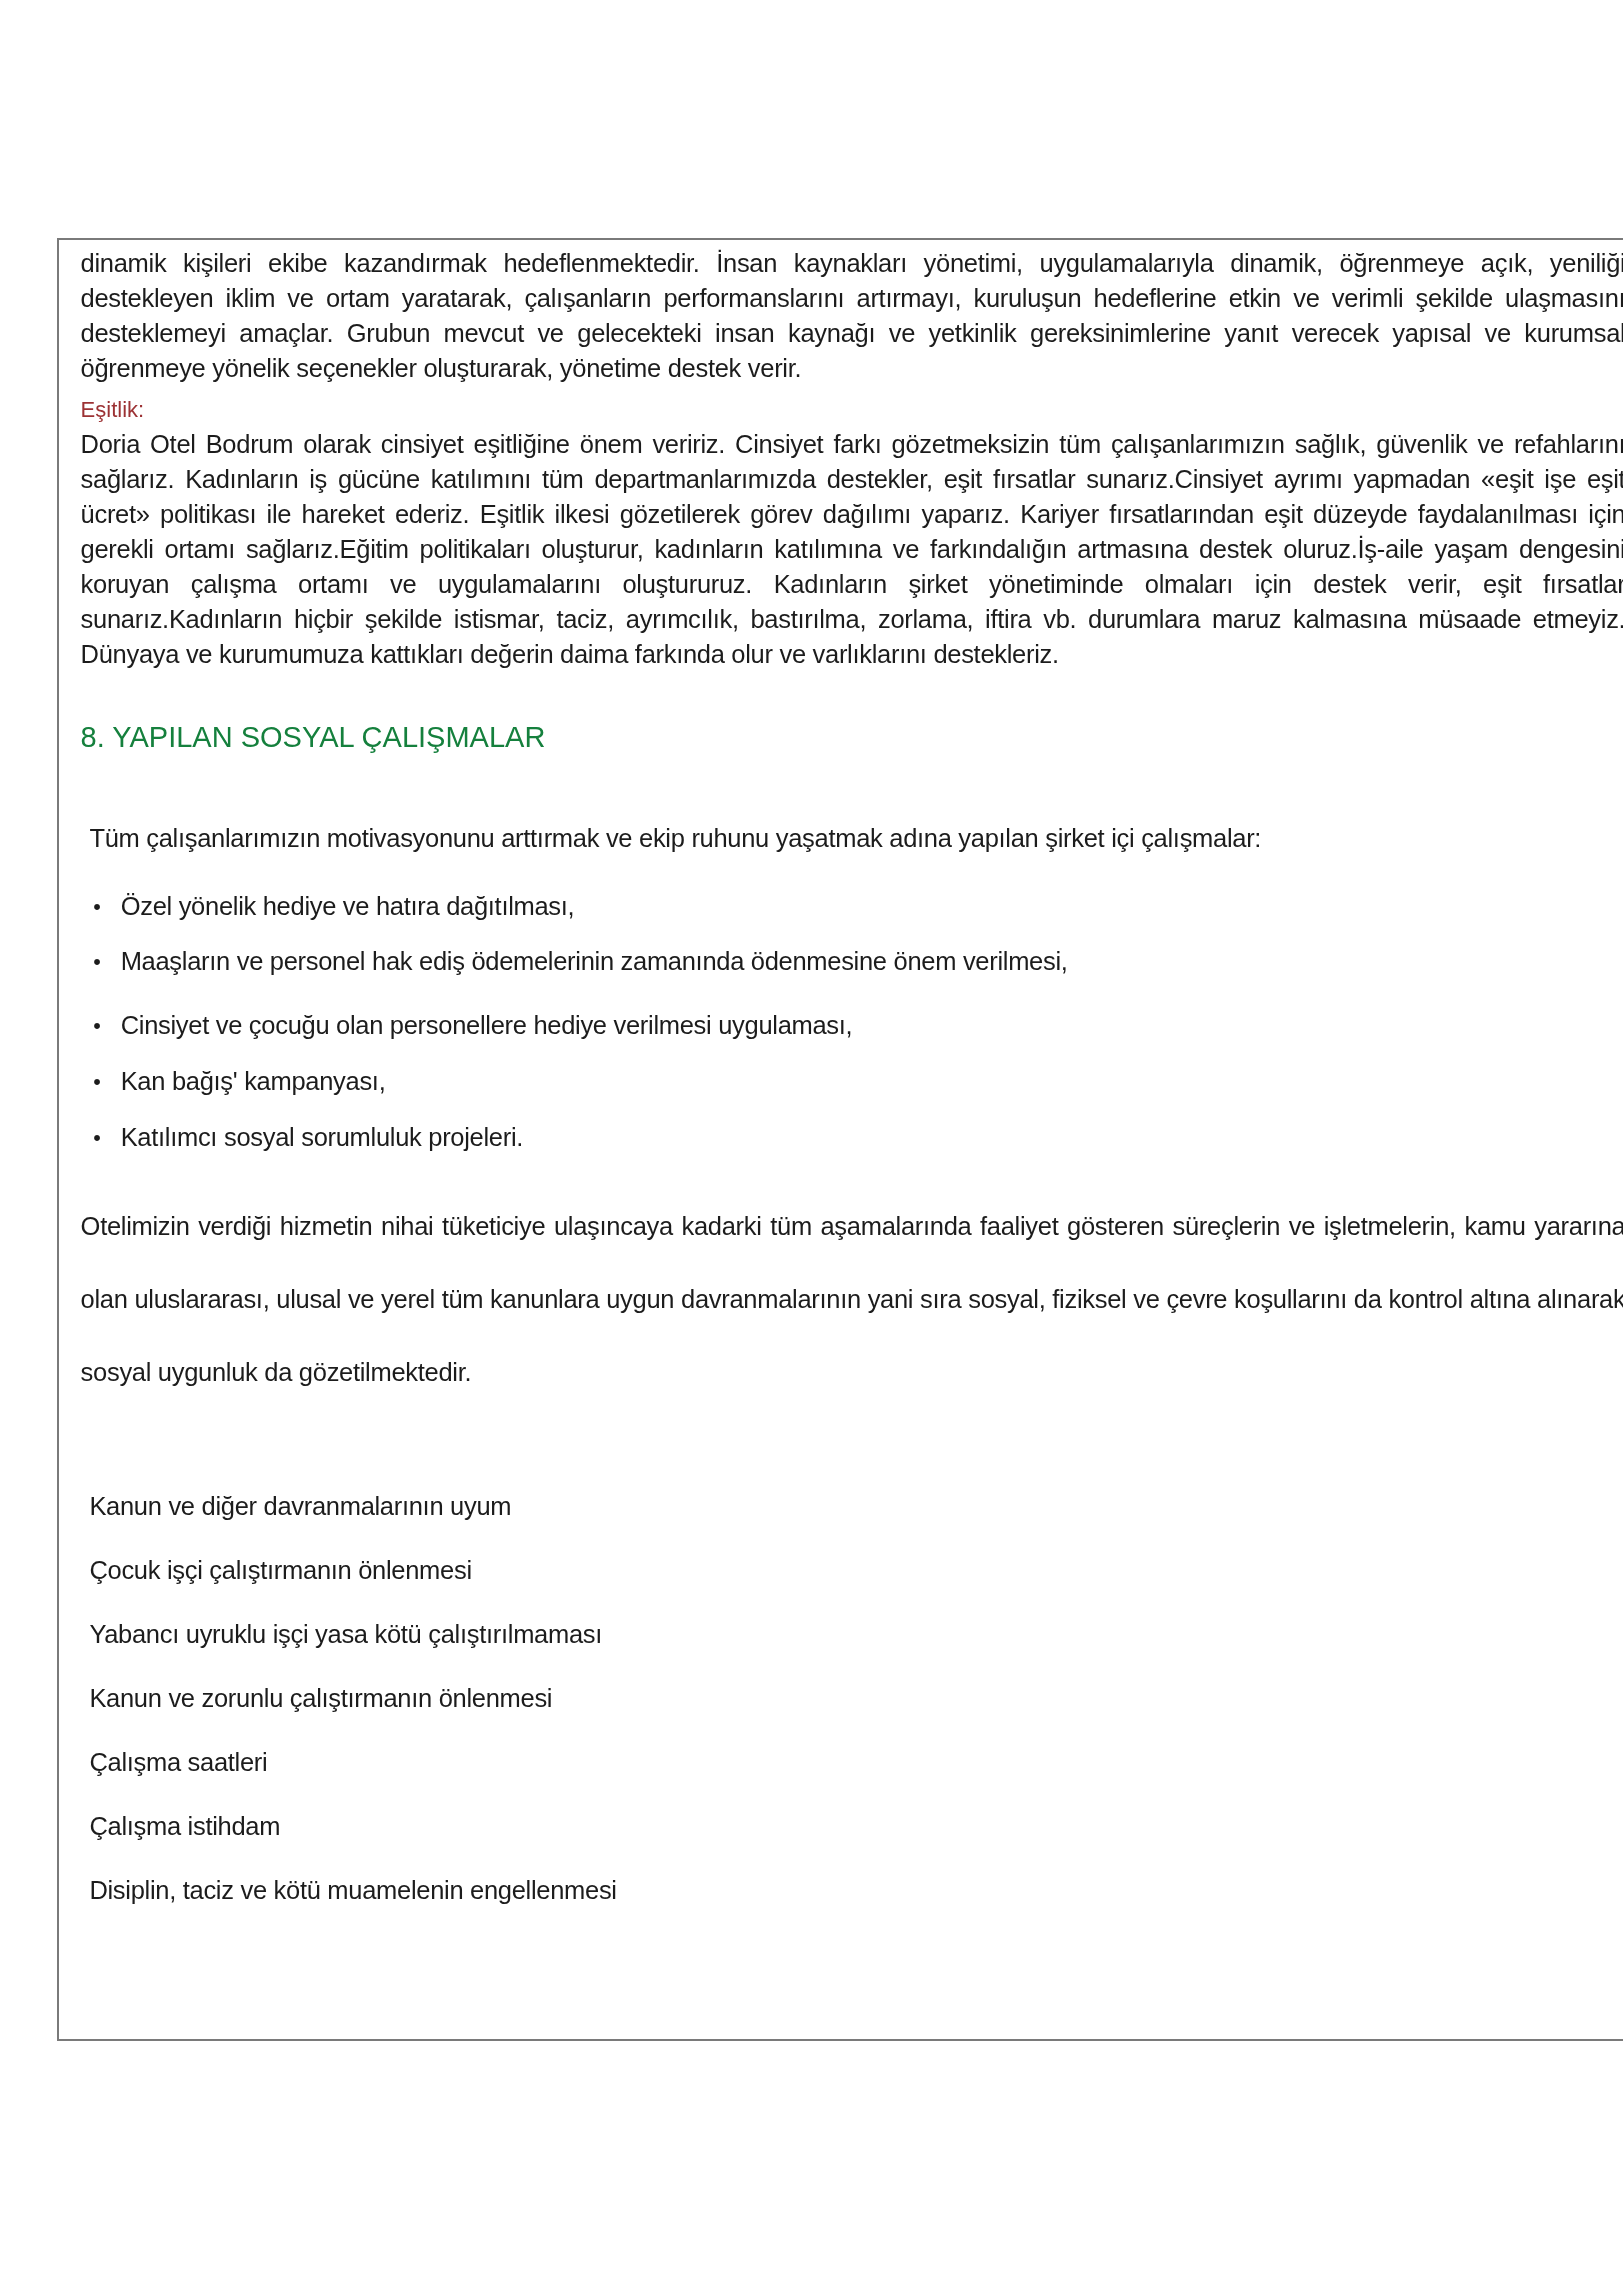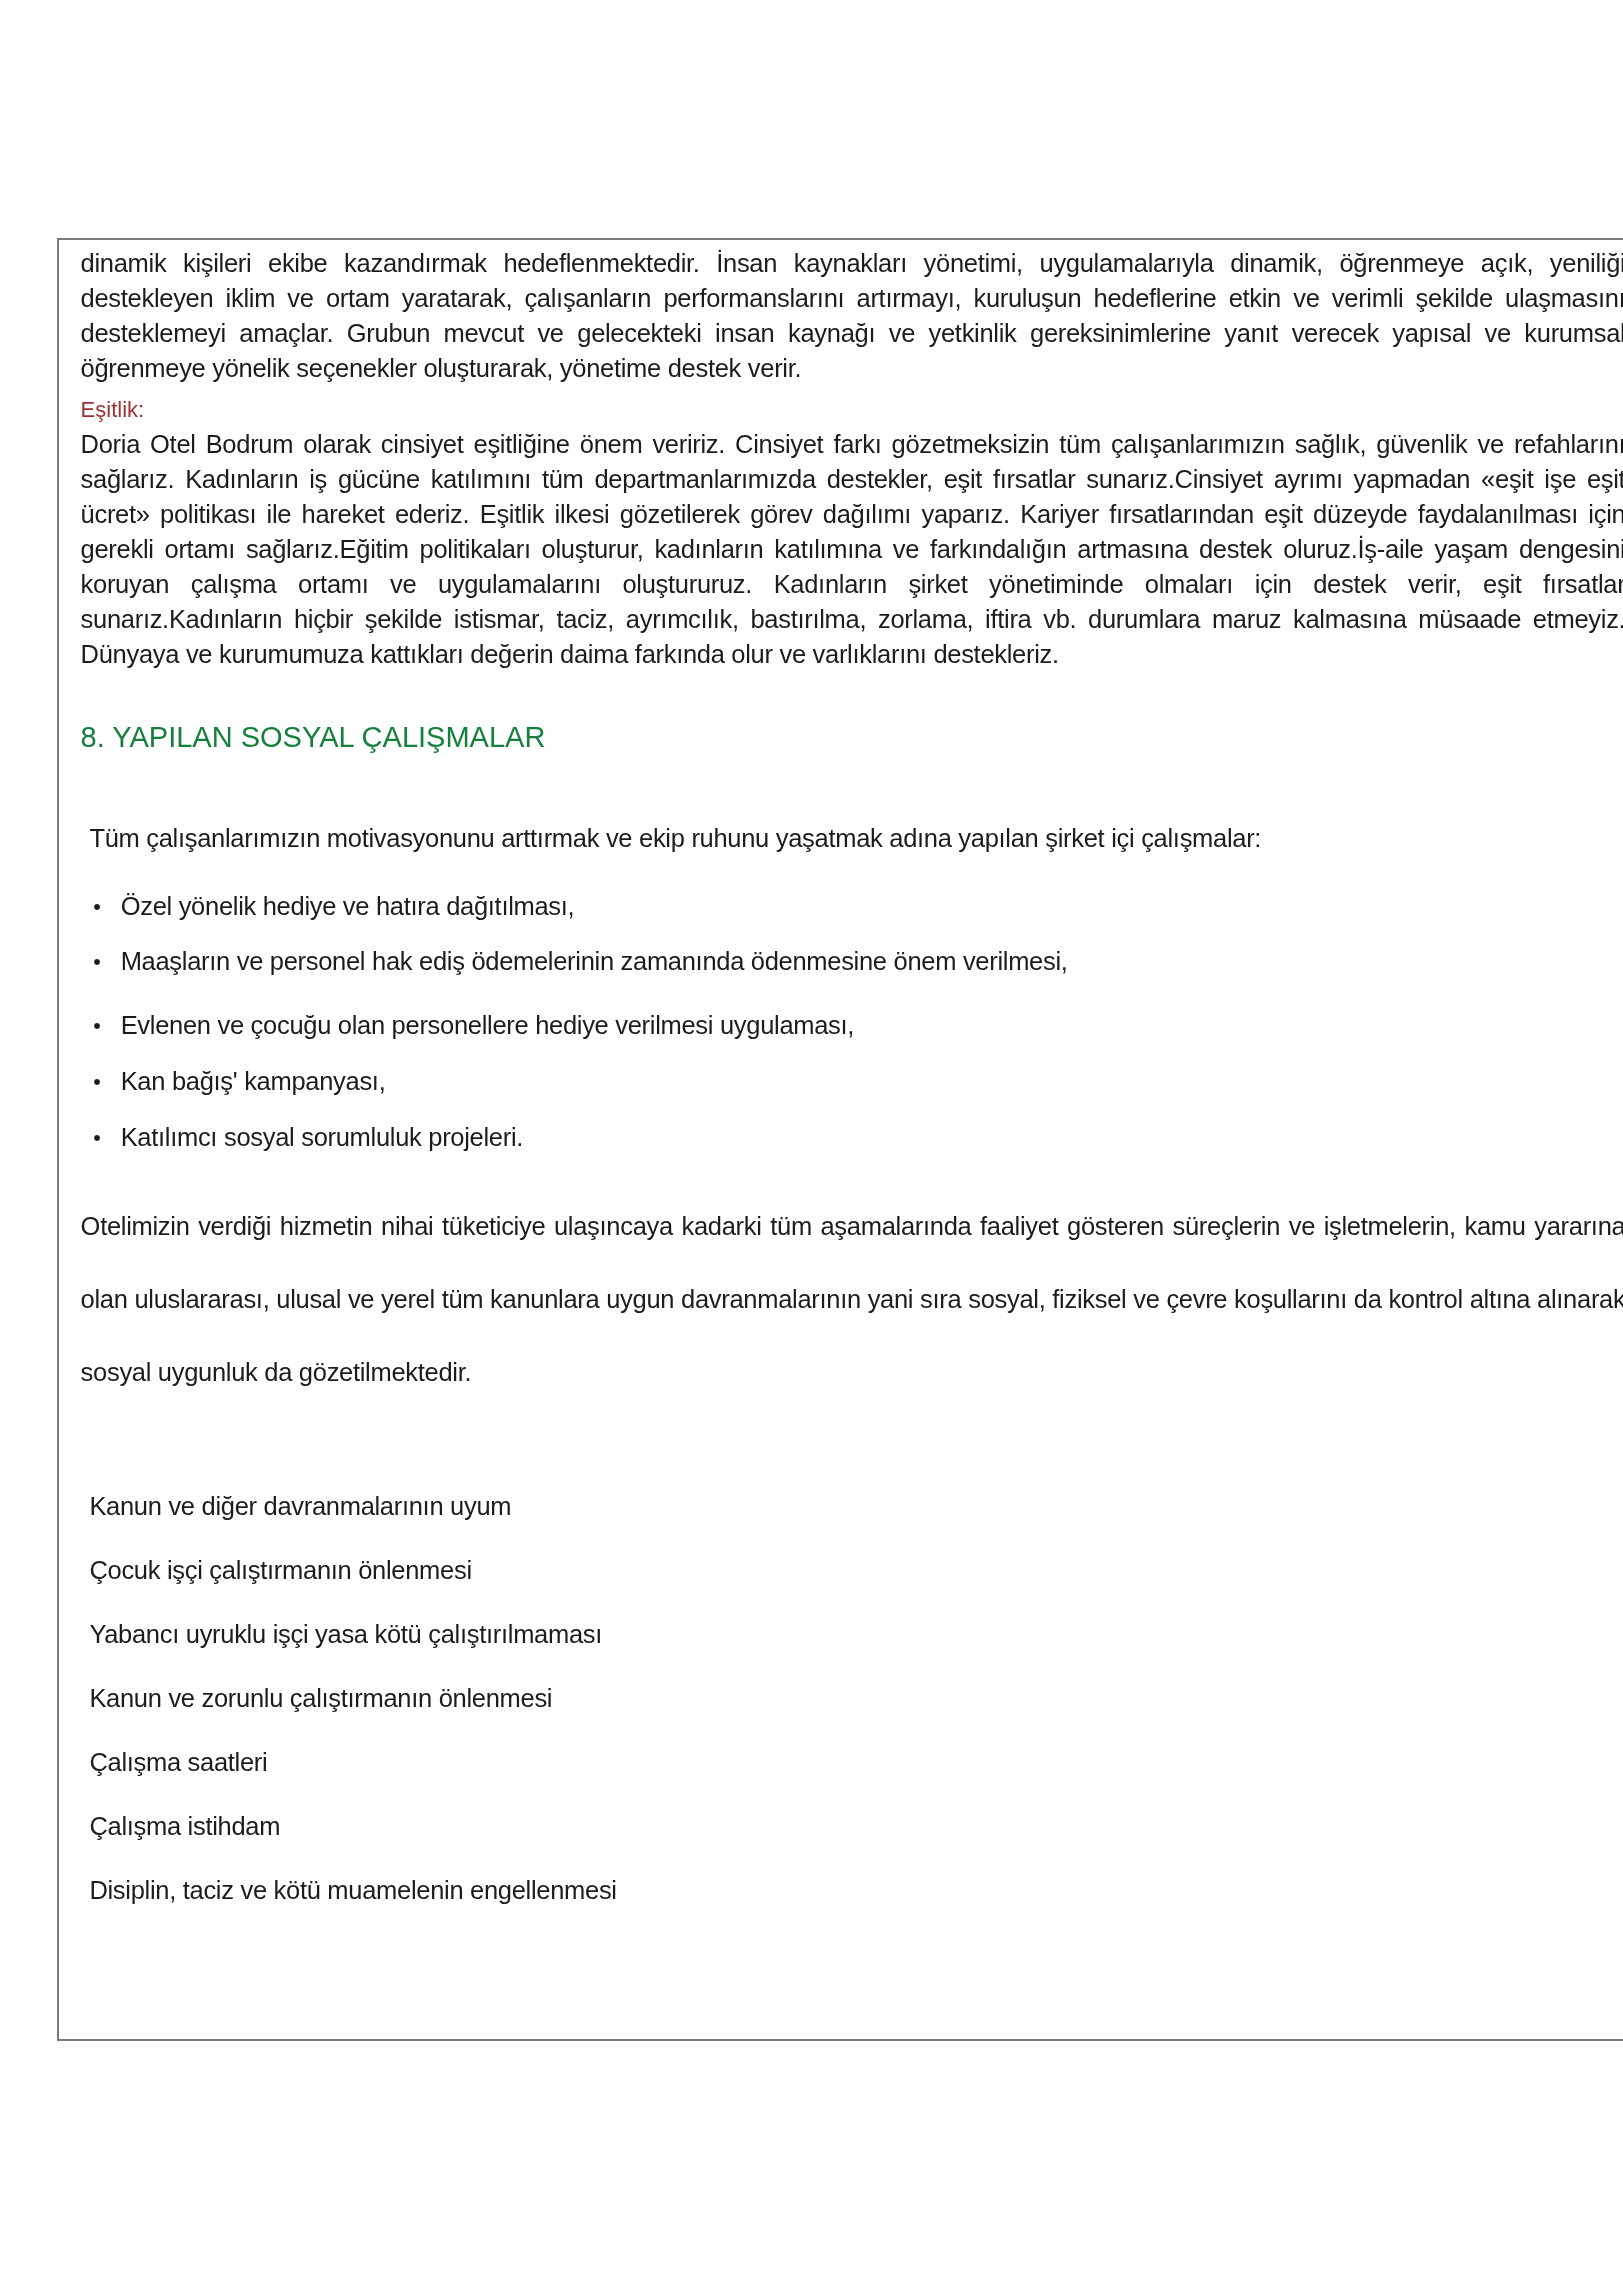--- a/index.html
+++ b/index.html
@@ -112,21 +112,21 @@
     <div class="bullet-item">
       <span class="bullet-marker">•</span>
       <span class="bullet-text">Özel yönelik hediye ve hatıra dağıtılması,</span>
     </div>
     <div class="bullet-item">
       <span class="bullet-marker">•</span>
       <span class="bullet-text">Maaşların ve personel hak ediş ödemelerinin zamanında ödenmesine önem verilmesi,</span>
     </div>
     <div class="bullet-item extra-gap">
       <span class="bullet-marker">•</span>
-      <span class="bullet-text">Evlenen ve çocuğu olan personellere hediye verilmesi uygulaması,</span>
+      <span class="bullet-text">Cinsiyet ve çocuğu olan personellere hediye verilmesi uygulaması,</span>
     </div>
     <div class="bullet-item">
       <span class="bullet-marker">•</span>
       <span class="bullet-text">Kan bağış' kampanyası,</span>
     </div>
     <div class="bullet-item">
       <span class="bullet-marker">•</span>
       <span class="bullet-text">Katılımcı sosyal sorumluluk projeleri.</span>
     </div>
   </div>

